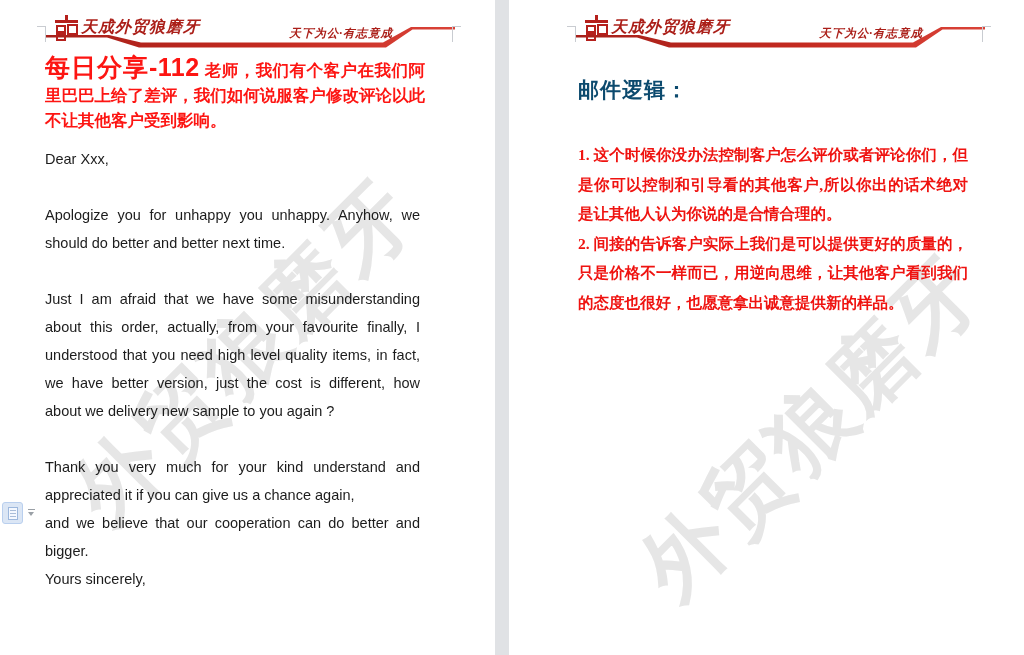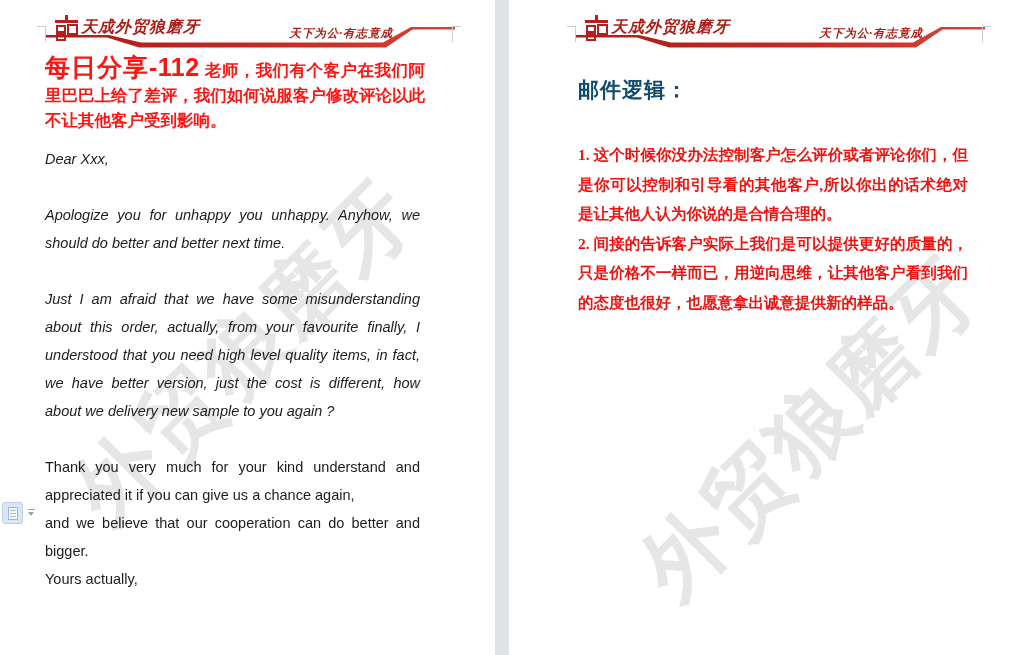--- a/index.html
+++ b/index.html
@@ -36,21 +36,21 @@
 
   
   .doc-title { position:absolute; left:45px; top:55px; width:380px; line-height:24px;
                text-align:justify; color:#fd1512; font-weight:bold; z-index:1; }
   .doc-title .big   { font-size:25px; letter-spacing:0.5px; }
   .doc-title .small { font-size:16.5px; }
 
   .email { position:absolute; left:45px; top:145px; width:375px; font-size:14.5px;
            line-height:28px; color:#1c1c1c; z-index:1; }
   .email p { text-align:justify; }
-  .email p.gap-after  { margin-bottom:28px;font-style:italic; }
+  .email p.gap-after  { margin-bottom:28px; }
   .email p.gap-small  { }
 
   
   .logic { position:absolute; left:69px; top:74px; width:390px; z-index:1;
            font-family:"Liberation Serif", serif; }
   .logic-heading { font-size:21px; line-height:32px; font-weight:bold; color:#0c4a6e;
                    letter-spacing:1px; margin-bottom:34px; }
   .logic-point { font-size:15.5px; line-height:29.5px; font-weight:bold; color:#ef1310;
                  text-align:justify; }
 
@@ -102,21 +102,21 @@
     <div class="doc-title">
       <span class="big">每日分享-112</span><span class="small"> 老师，我们有个客户在我们阿里巴巴上给了差评，我们如何说服客户修改评论以此不让其他客户受到影响。</span>
     </div>
 
     <div class="email">
       <p class="gap-after">Dear Xxx,</p>
       <p class="gap-after">Apologize you for unhappy you unhappy. Anyhow, we should do better and better next time.</p>
       <p class="gap-after">Just I am afraid that we have some misunderstanding about this order, actually, from your favourite finally, I understood that you need high level quality items, in fact, we have better version, just the cost is different, how about we delivery new sample to you again ?</p>
       <p>Thank you very much for your kind understand and appreciated it if you can give us a chance again,</p>
       <p class="gap-small">and we believe that our cooperation can do better and bigger.</p>
-      <p>Yours actually,</p>
+      <p>Yours sincerely,</p>
     </div>
   </div>
 
   <div class="gutter"></div>
 
   <div class="page page-right">
 
     <div class="watermark" style="left:303px; top:428px;">外贸狼磨牙</div>
 
     <div class="banner" style="left:66px; top:13px;">

